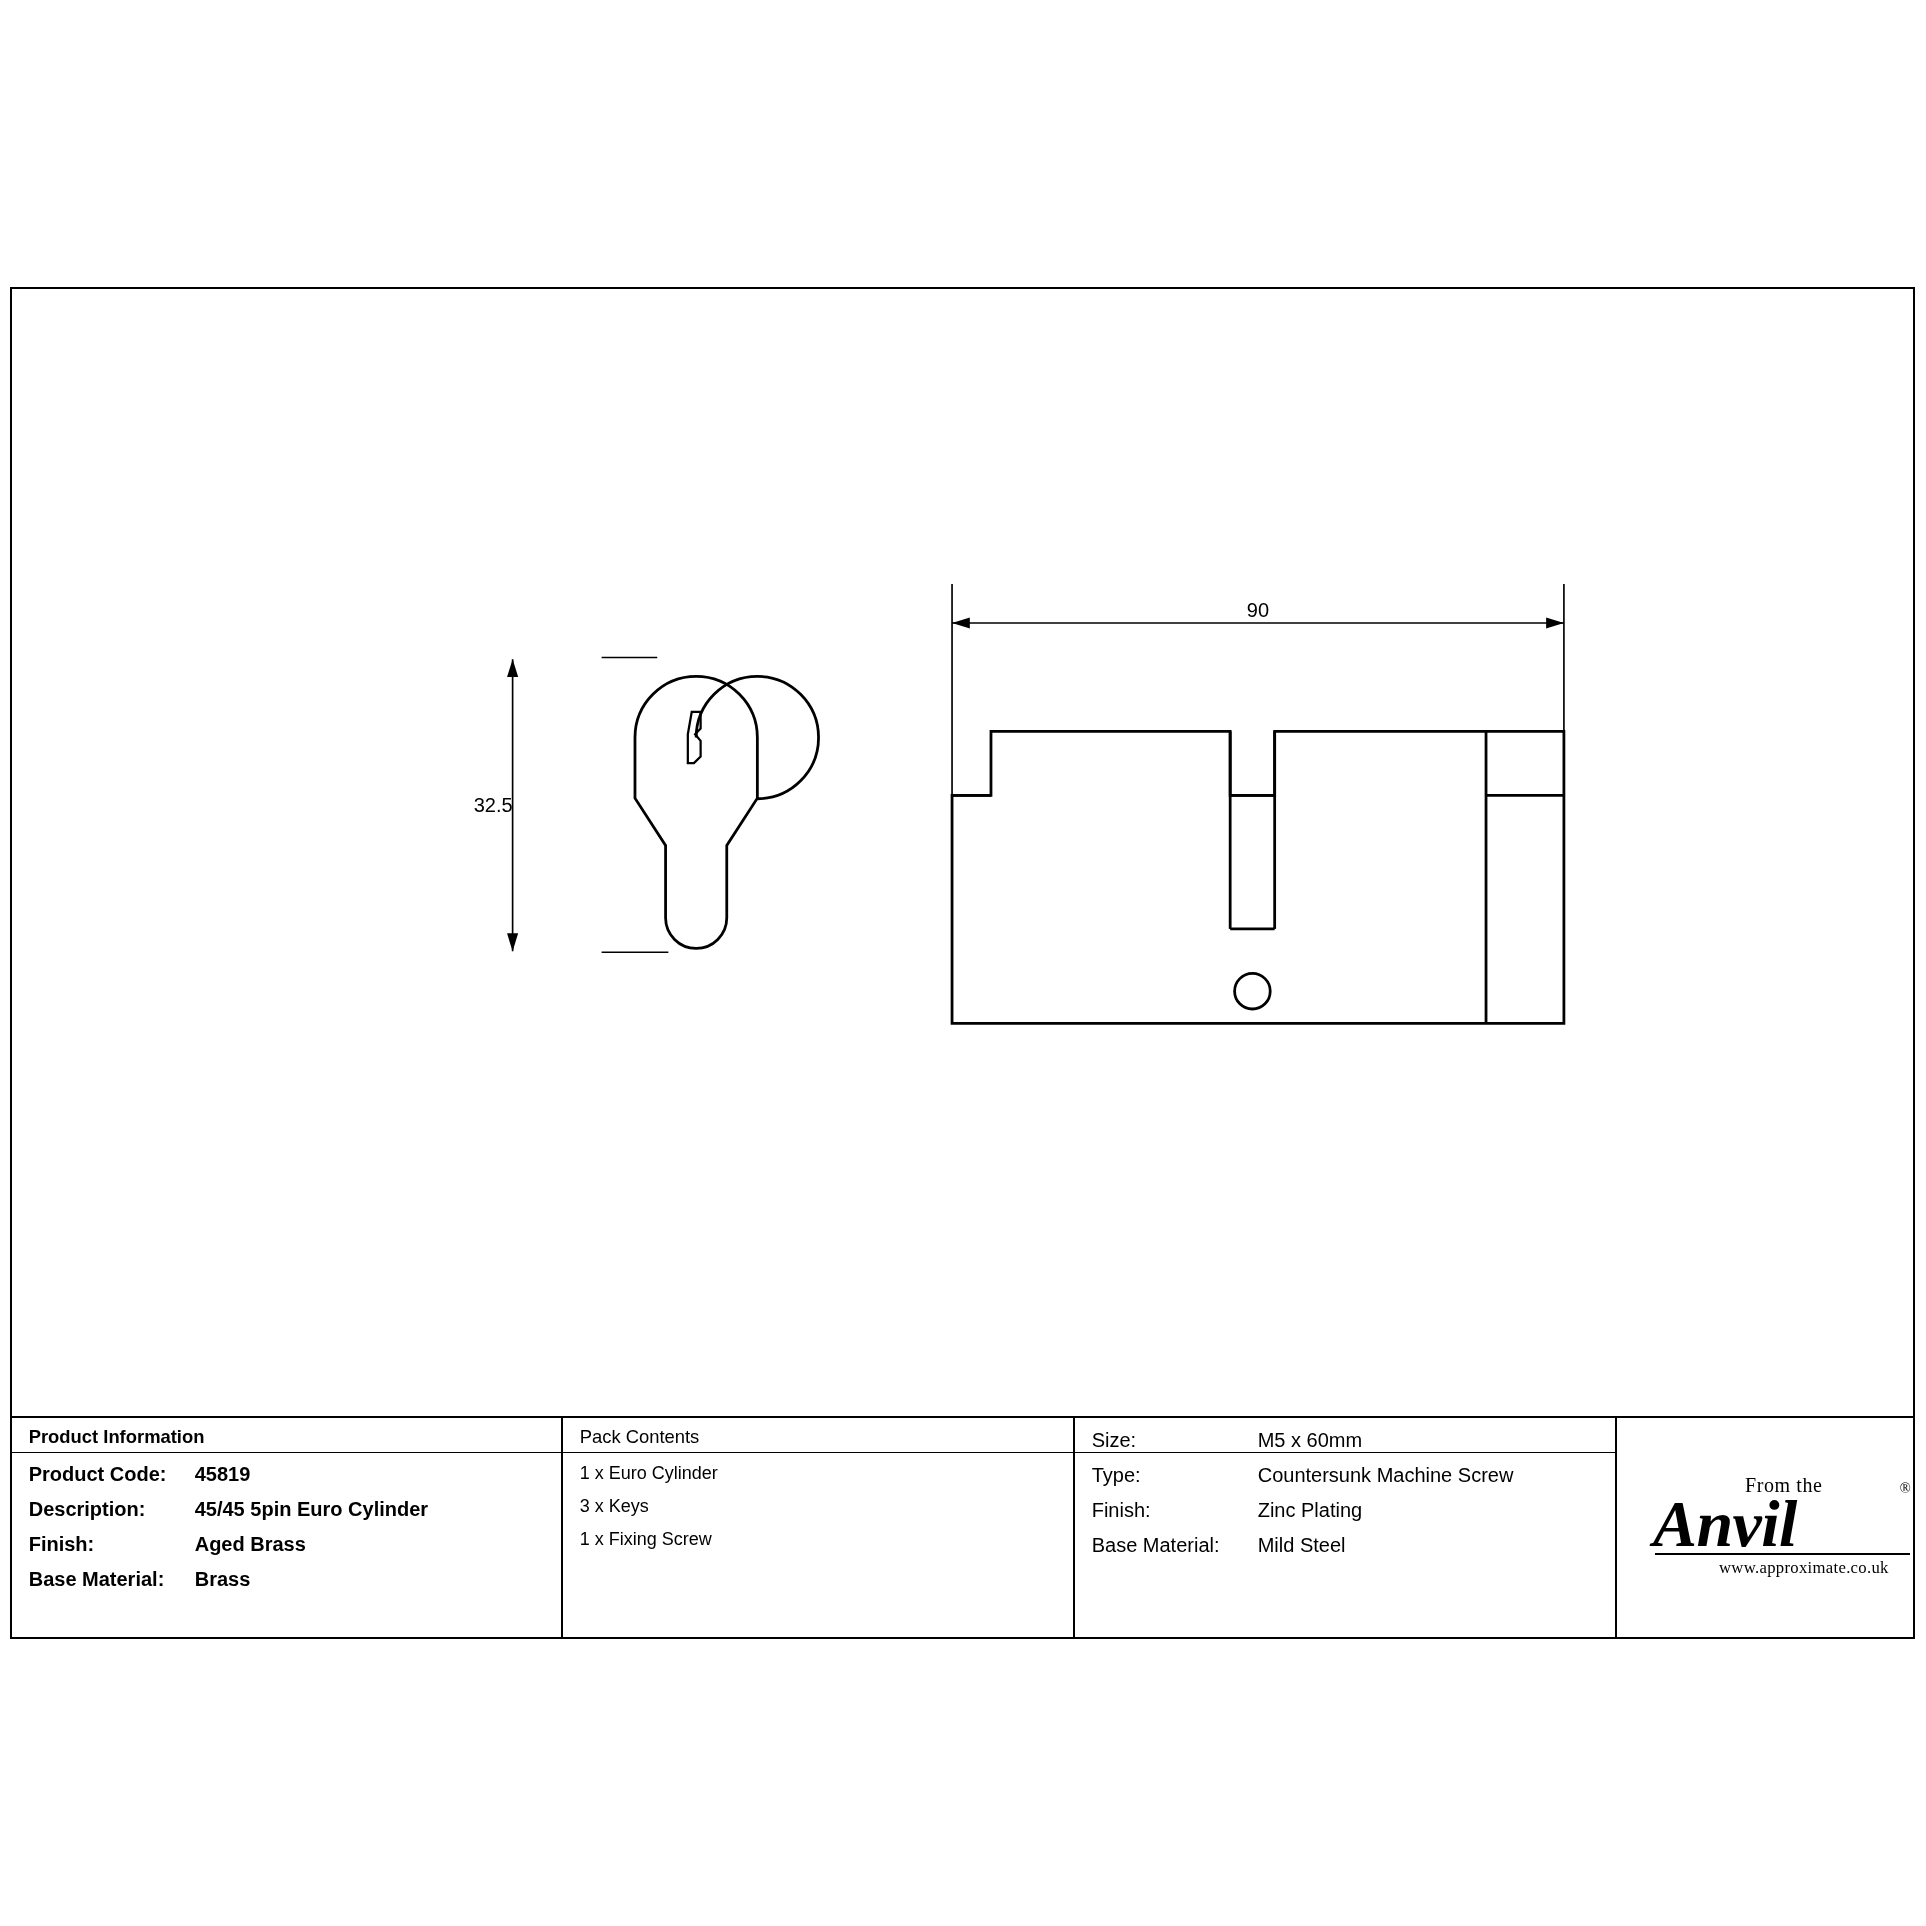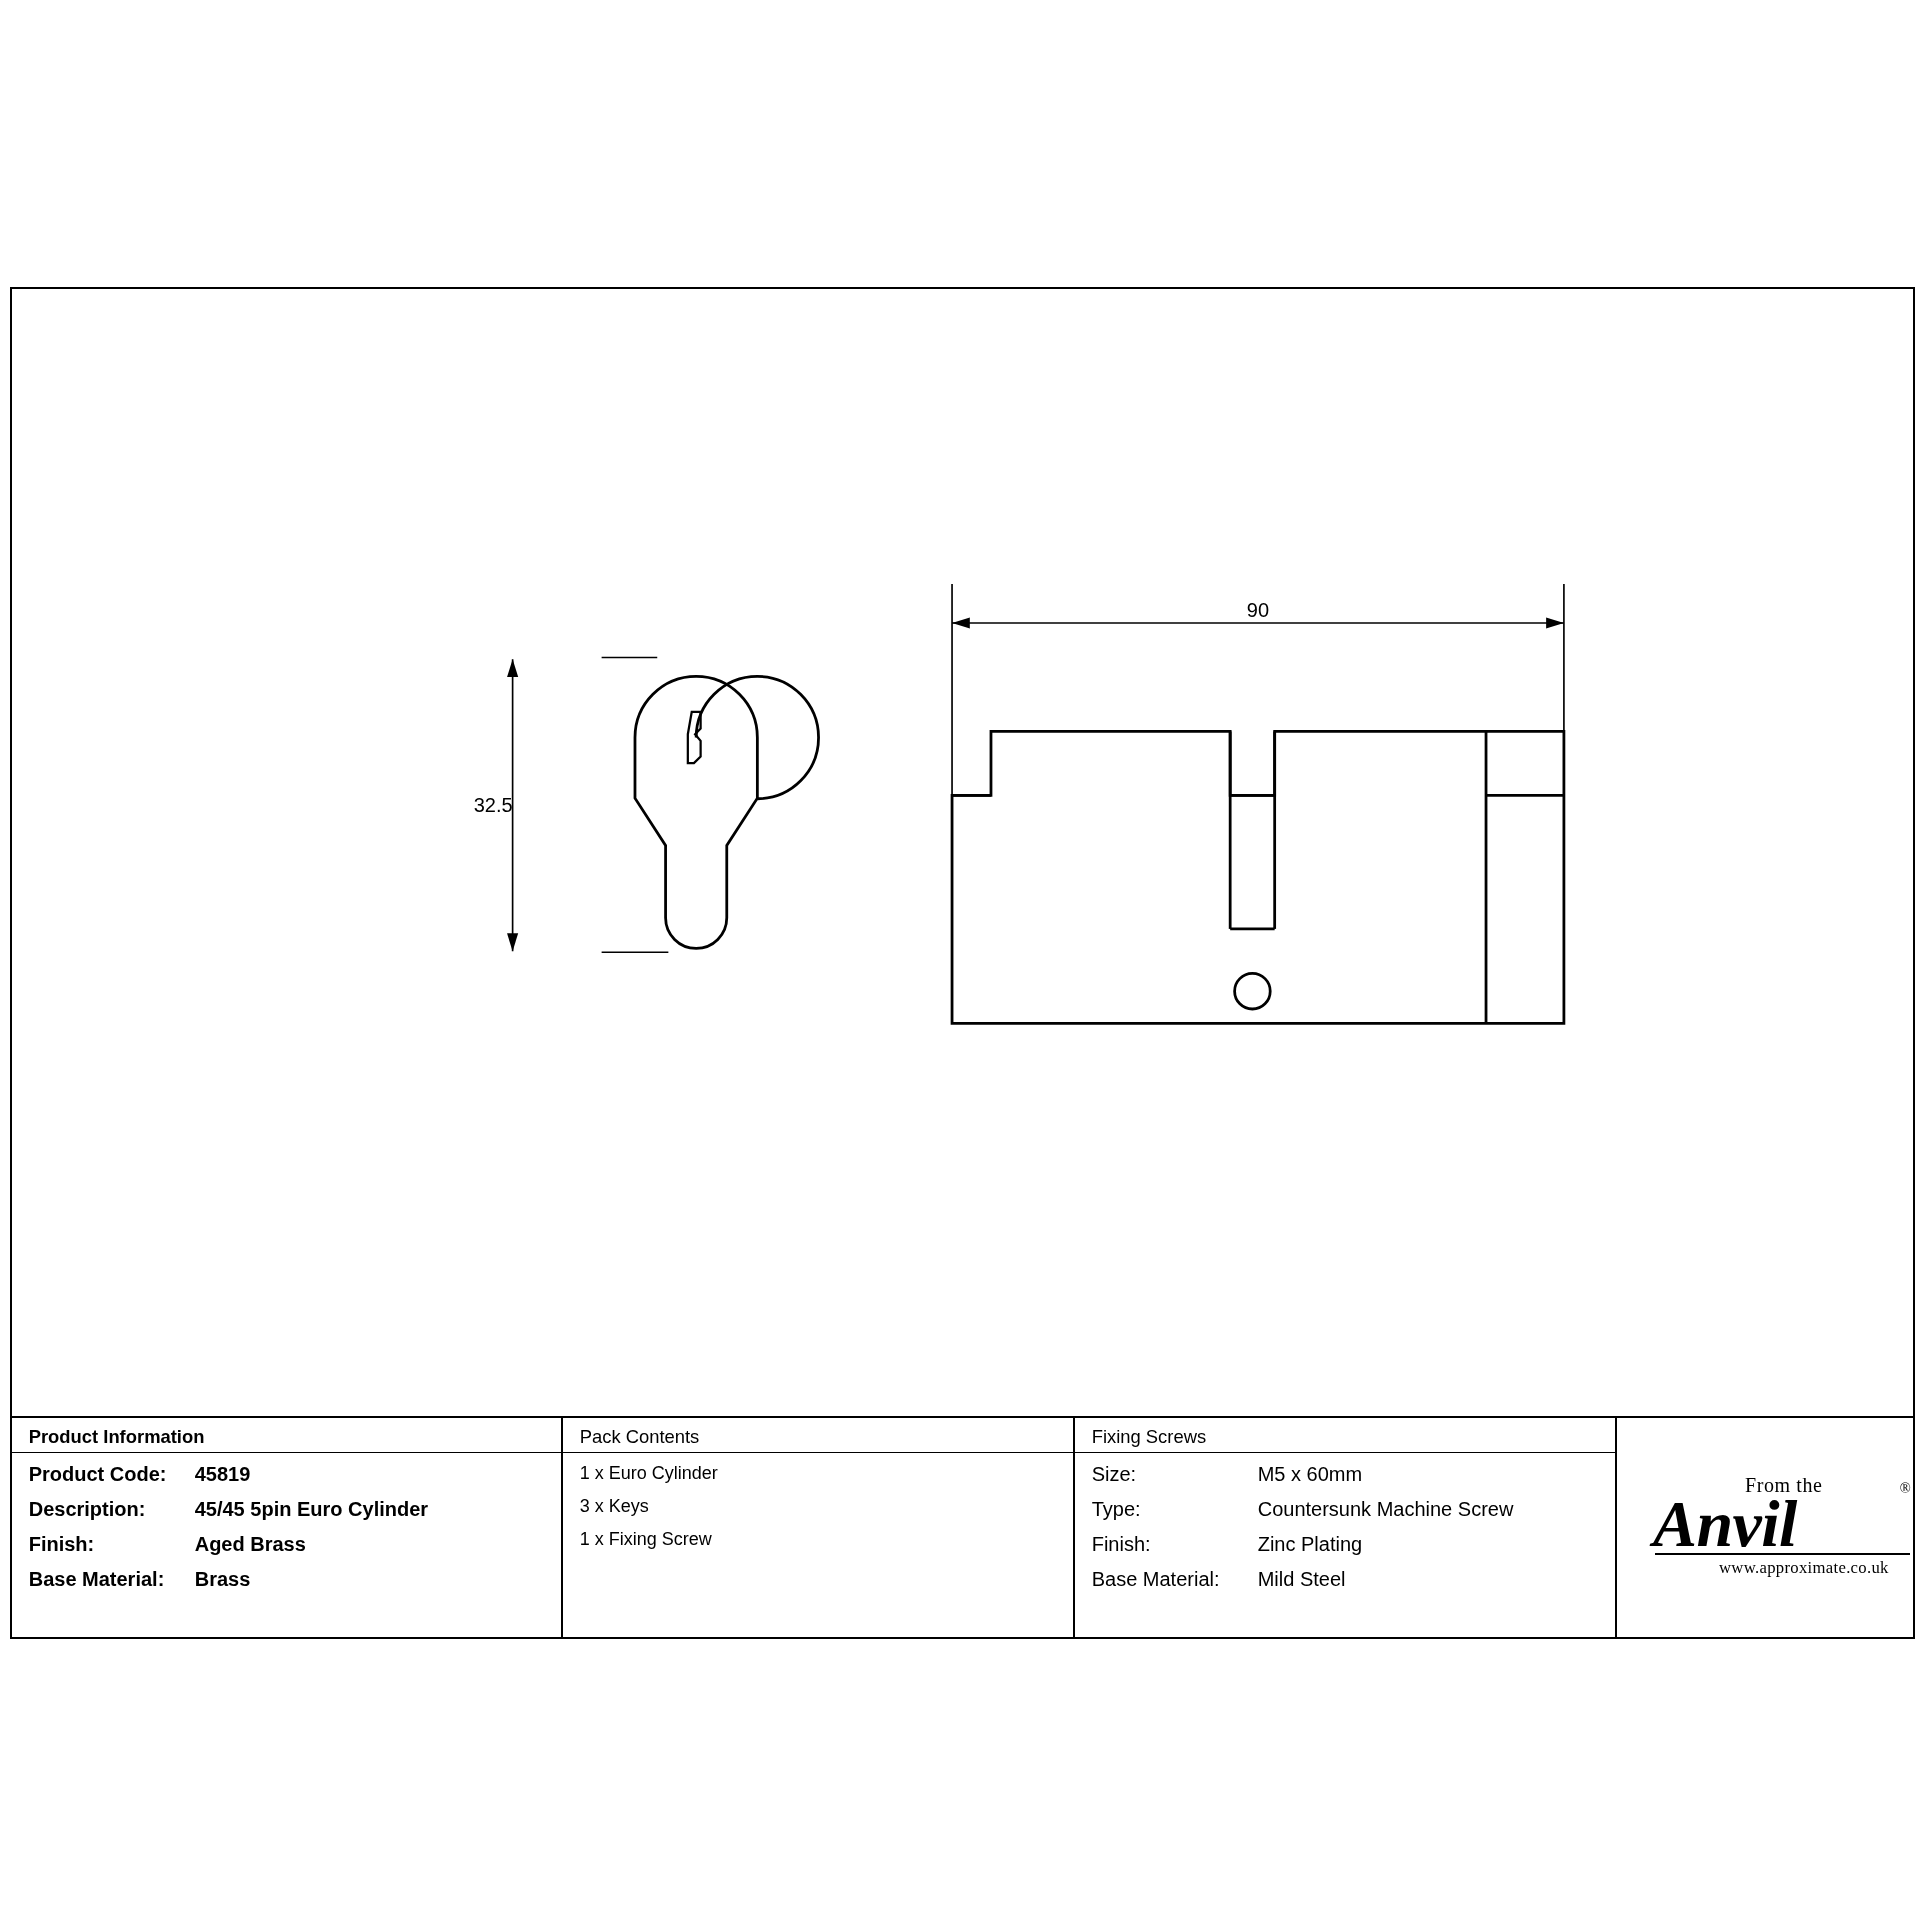--- a/index.html
+++ b/index.html
@@ -279,21 +279,20 @@
       <div class="col-title">Pack Contents</div>
       <div class="col-head-rule"></div>
       <div class="col-body">
         <div class="plain-line">1 x Euro Cylinder</div>
         <div class="plain-line">3 x Keys</div>
         <div class="plain-line">1 x Fixing Screw</div>
       </div>
     </div>
 
     <div class="col col-fixing">
-      <div class="col-title">Fixing Screws</div>
       <div class="col-head-rule"></div>
       <div class="col-body">
         <div class="kv">
           <span class="k">Size:</span>
           <span class="v">M5 x 60mm</span>
         </div>
         <div class="kv">
           <span class="k">Type:</span>
           <span class="v">Countersunk Machine Screw</span>
         </div>

